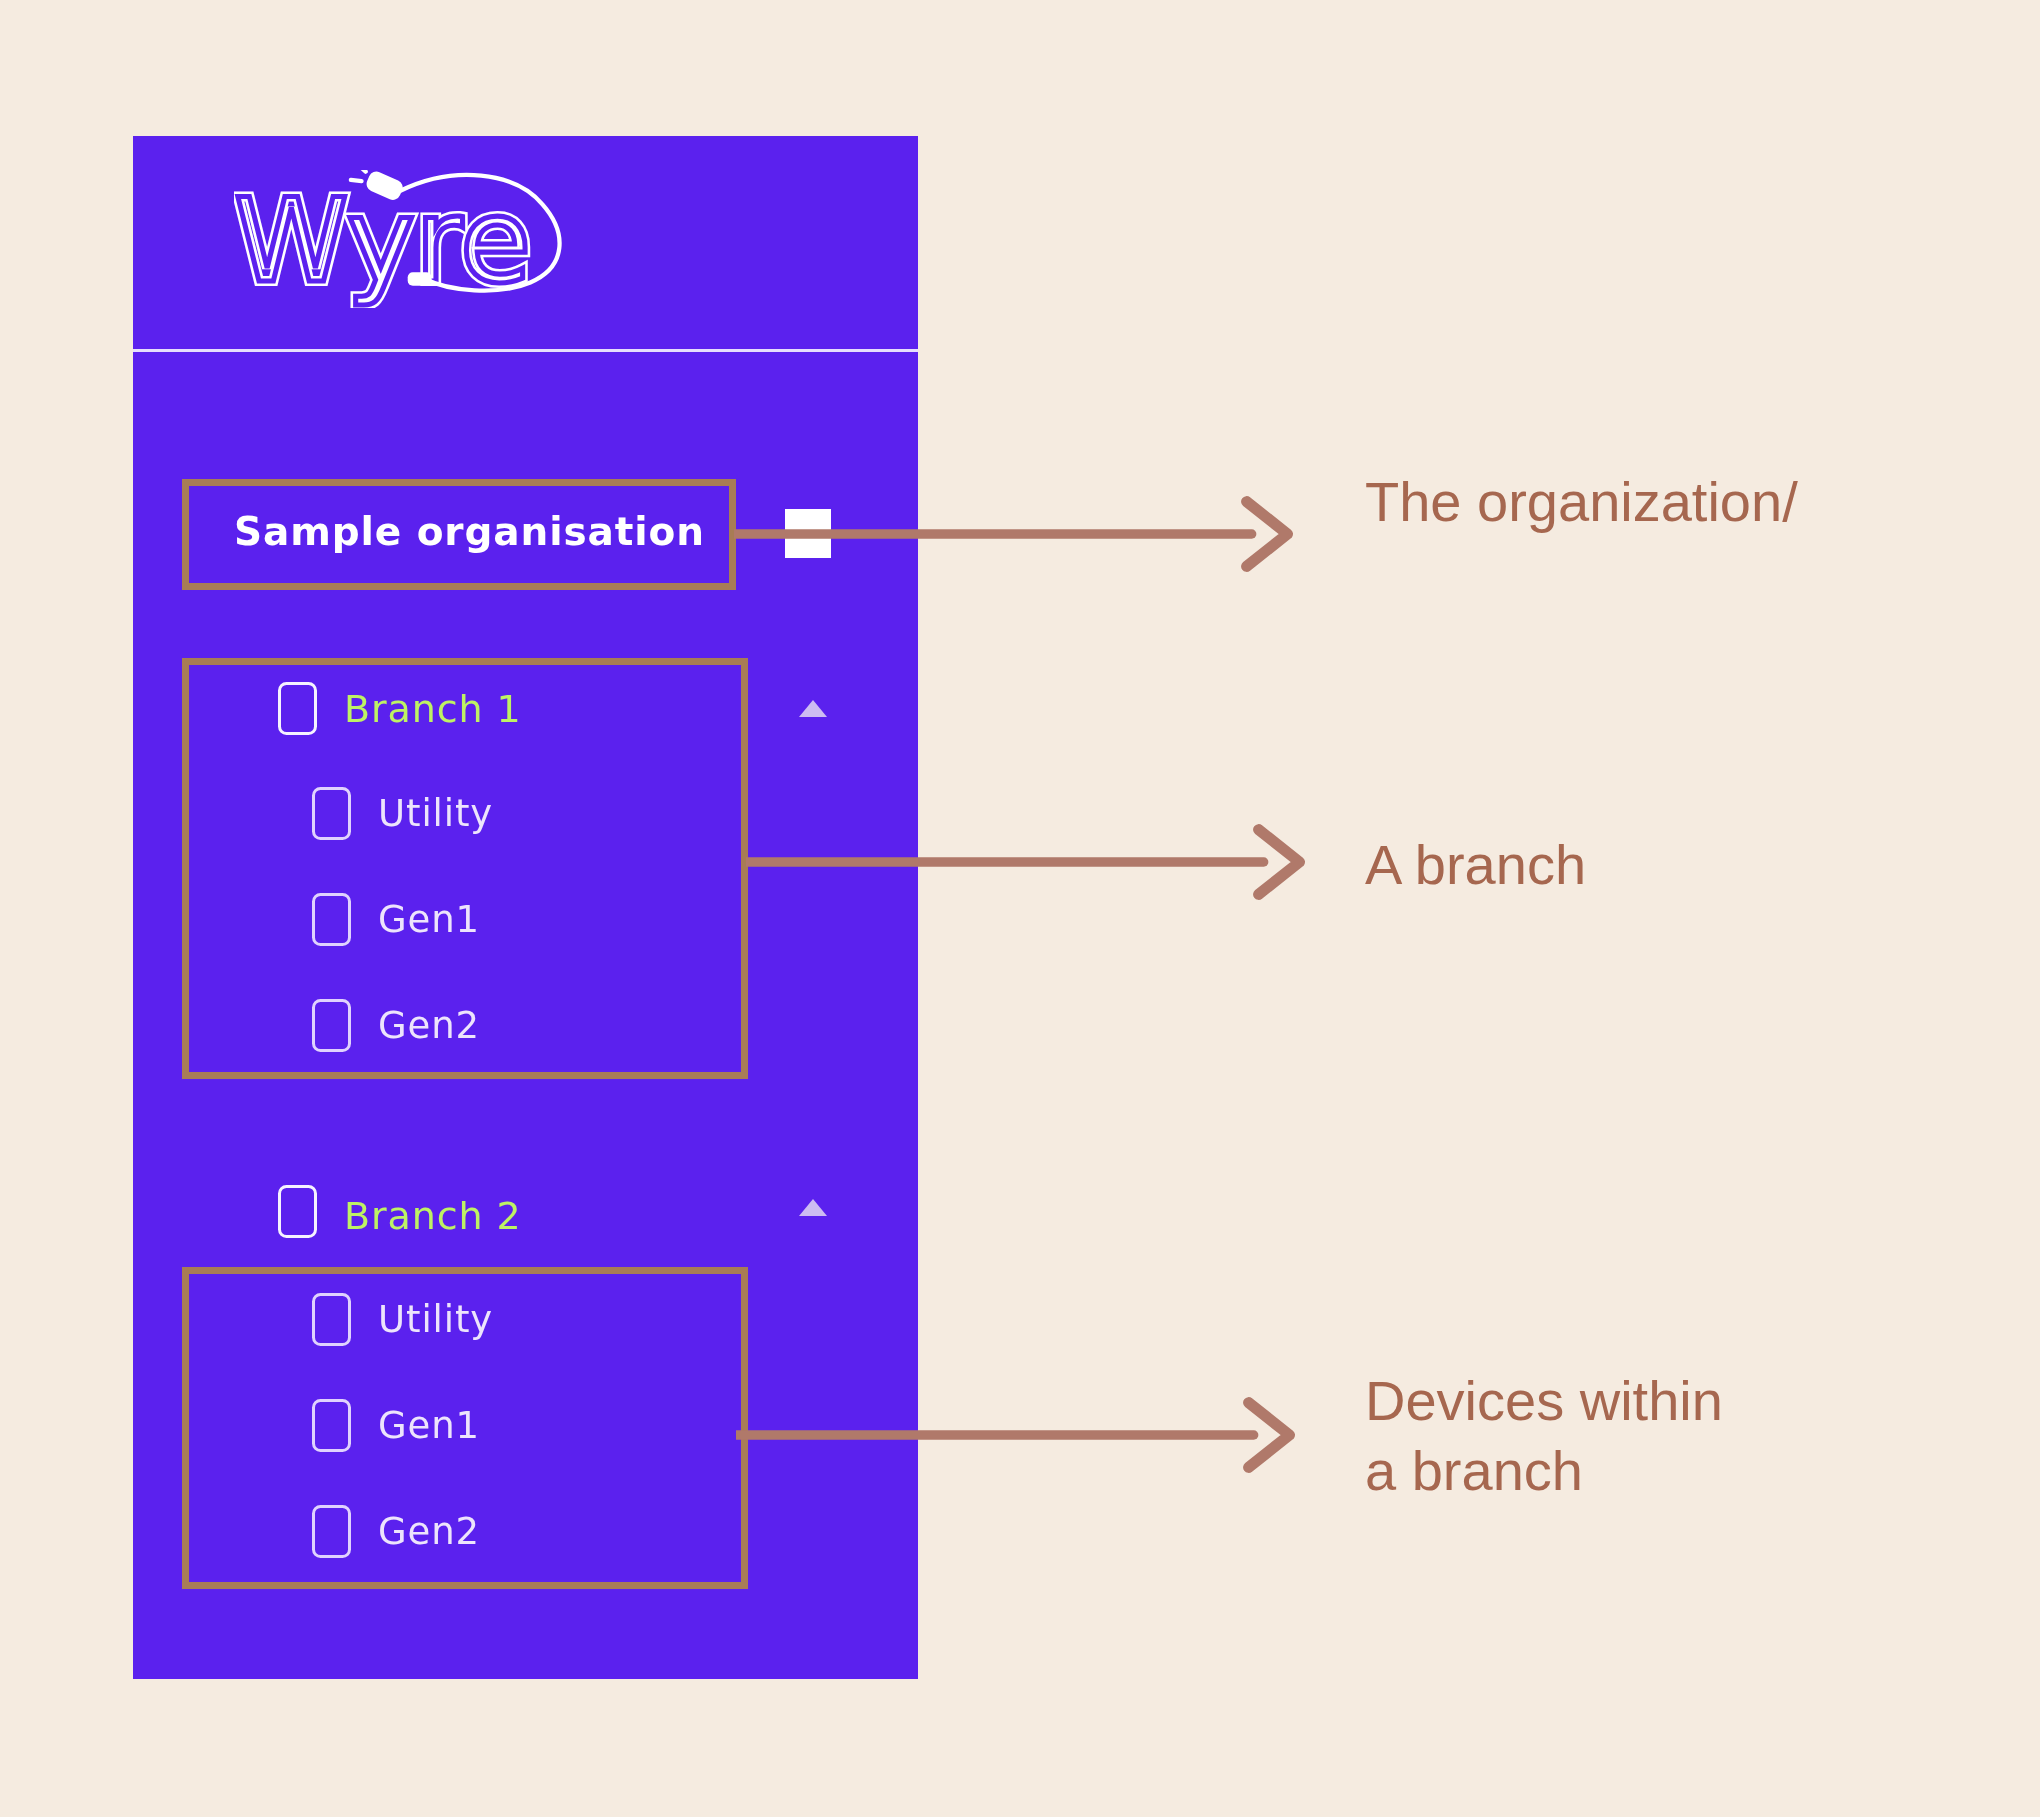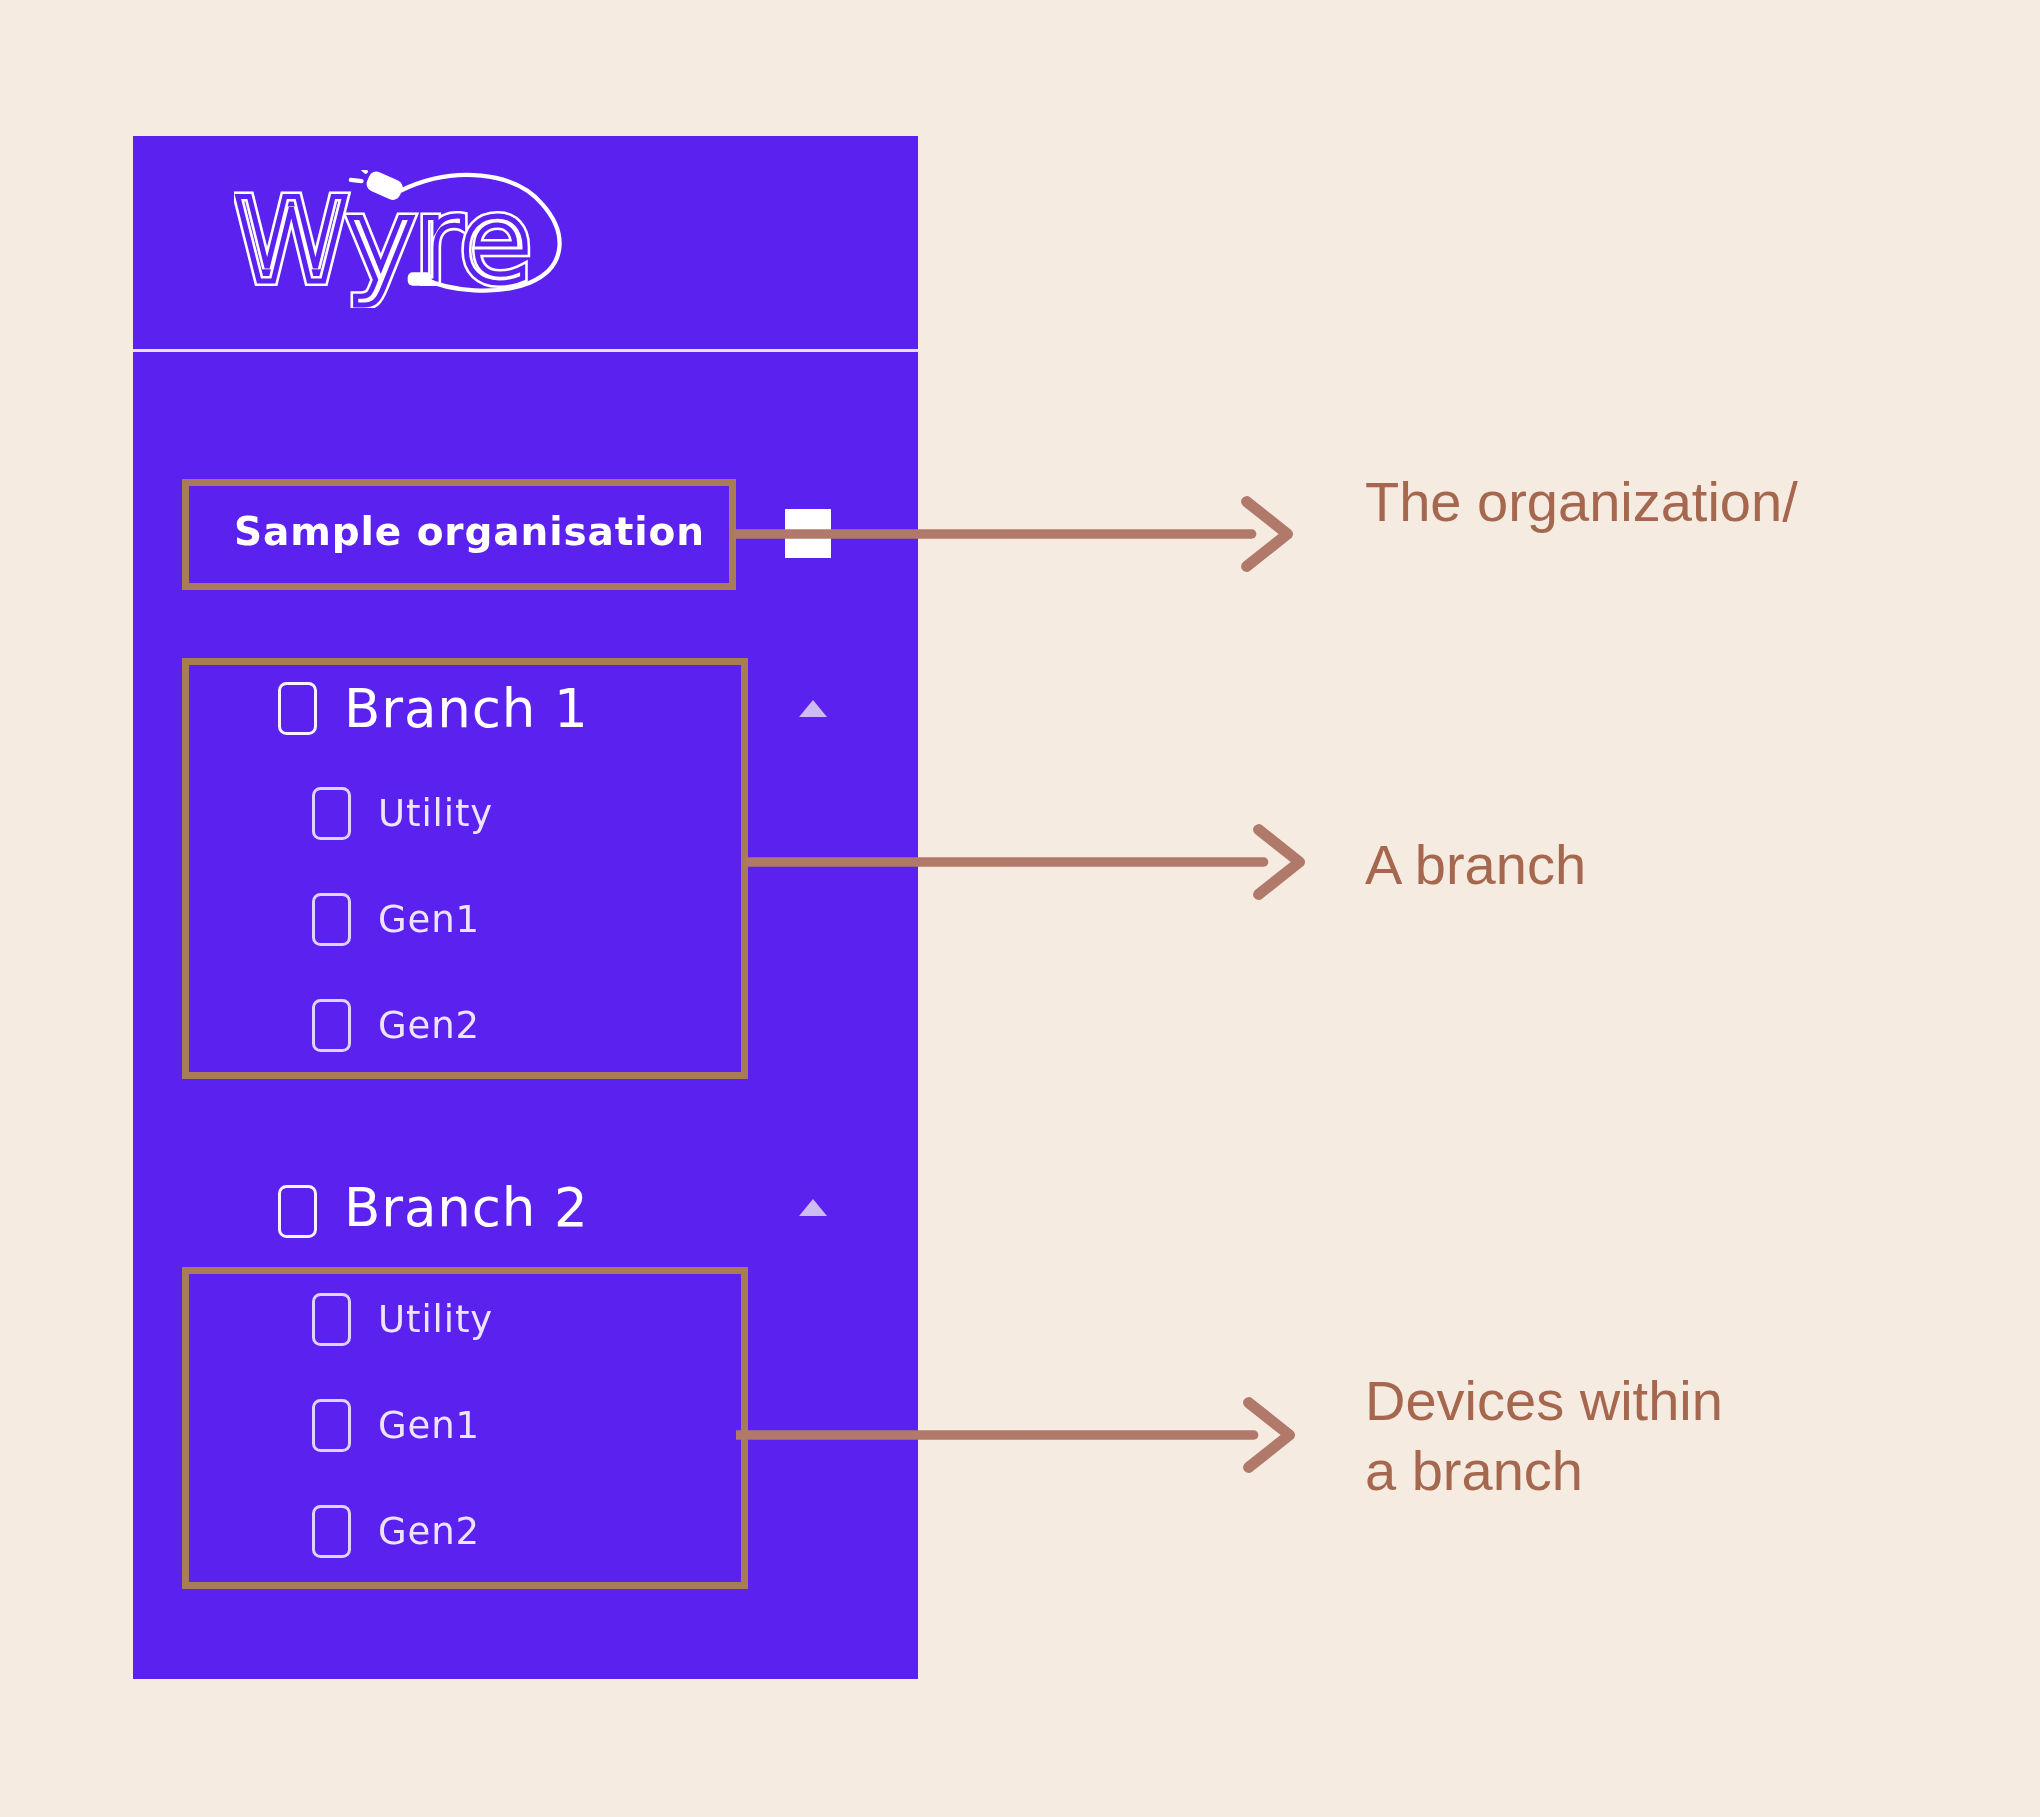--- a/index.html
+++ b/index.html
@@ -37,21 +37,21 @@
   .row-b2g1{top:1259px;}
   .row-b2g2{top:1365px;}
   .cbx{
     box-sizing:border-box;flex:0 0 auto;
     width:39px;height:53px;
     border:3.4px solid rgba(255,255,255,0.95);
     border-radius:8.5px;background:transparent;
   }
   .cbx.branch{margin-left:145px;}
   .cbx.child{margin-left:179px;border-color:rgba(238,230,255,0.9);}
-  .tree-label{margin-left:27px;font-size:53px;color:#ffffff;letter-spacing:0.9px;}
+  .tree-label{margin-left:27px;font-size:38px;color:#bef264;letter-spacing:0.9px;}
   .tree-label.child{font-size:37px;color:#EDE4FC;}
   .tri-up{
     position:absolute;left:666px;top:22px;
     width:0;height:0;
     border-left:14.5px solid transparent;
     border-right:14.5px solid transparent;
     border-bottom:17px solid #CDBCF2;
   }
   
   .ann-box{position:absolute;box-sizing:border-box;border:7.7px solid #A87C55;z-index:6;}

